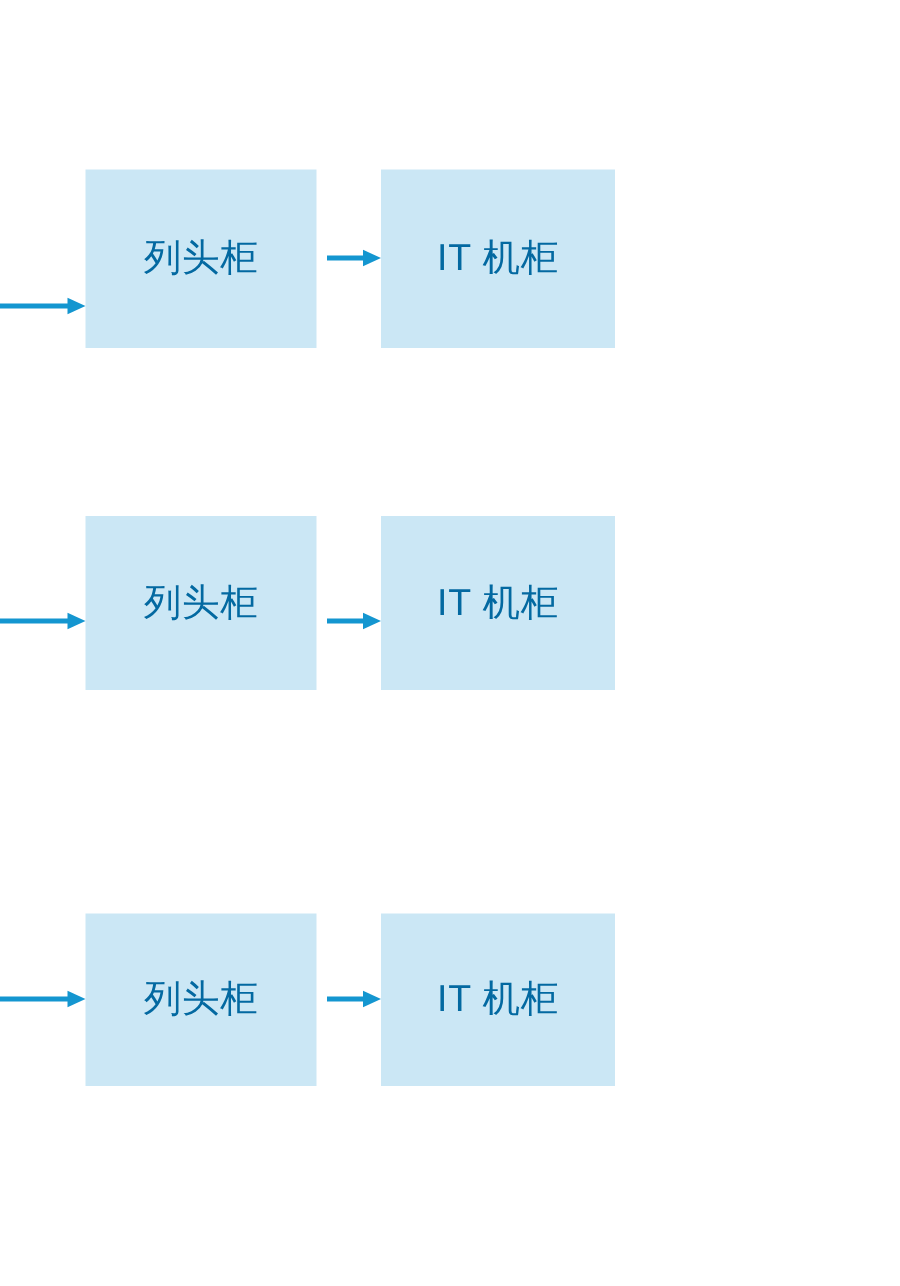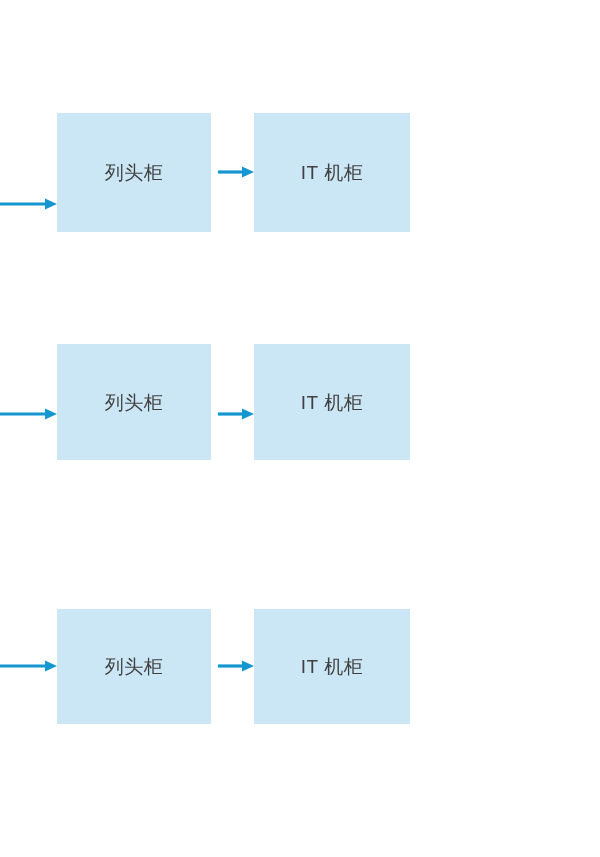--- a/index.html
+++ b/index.html
@@ -19,23 +19,23 @@
   }
   .node-box {
     position: absolute;
     background: #cbe7f5;
     display: flex;
     align-items: center;
     justify-content: center;
     box-sizing: border-box;
   }
   .node-label {
-    font-size: 19px;
+    font-size: 25px;
     line-height: 1;
-    color: #404040;
+    color: #0369a1;
     letter-spacing: 0.5px;
     white-space: nowrap;
     text-align: center;
   }
   .arrow {
     position: absolute;
     height: 14px;
     display: block;
     overflow: visible;
   }

